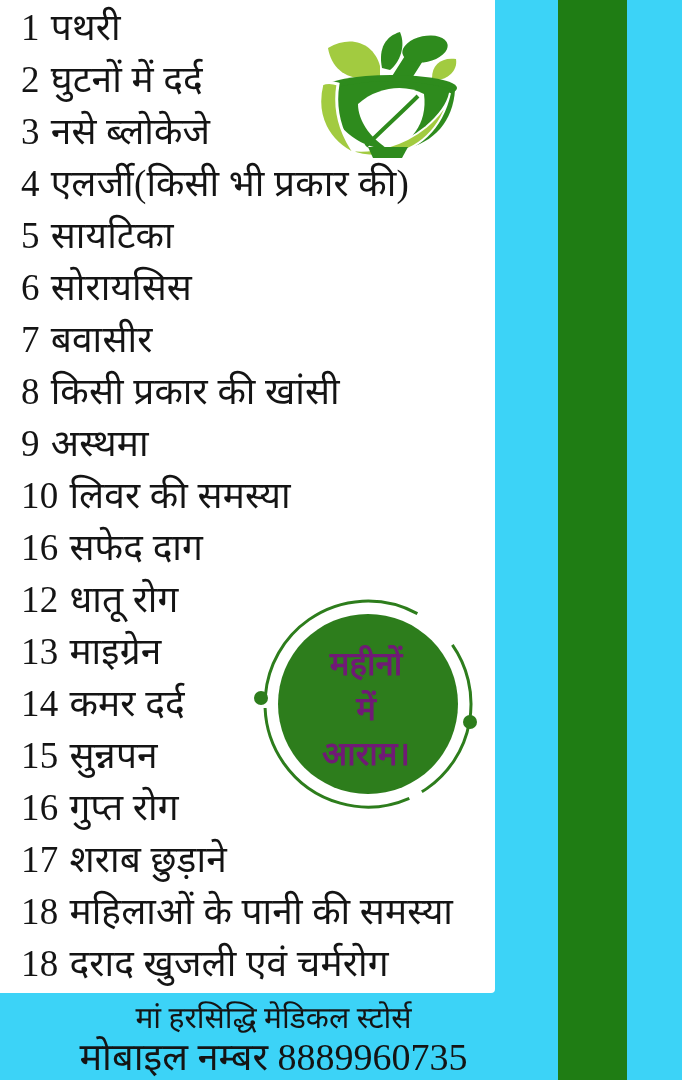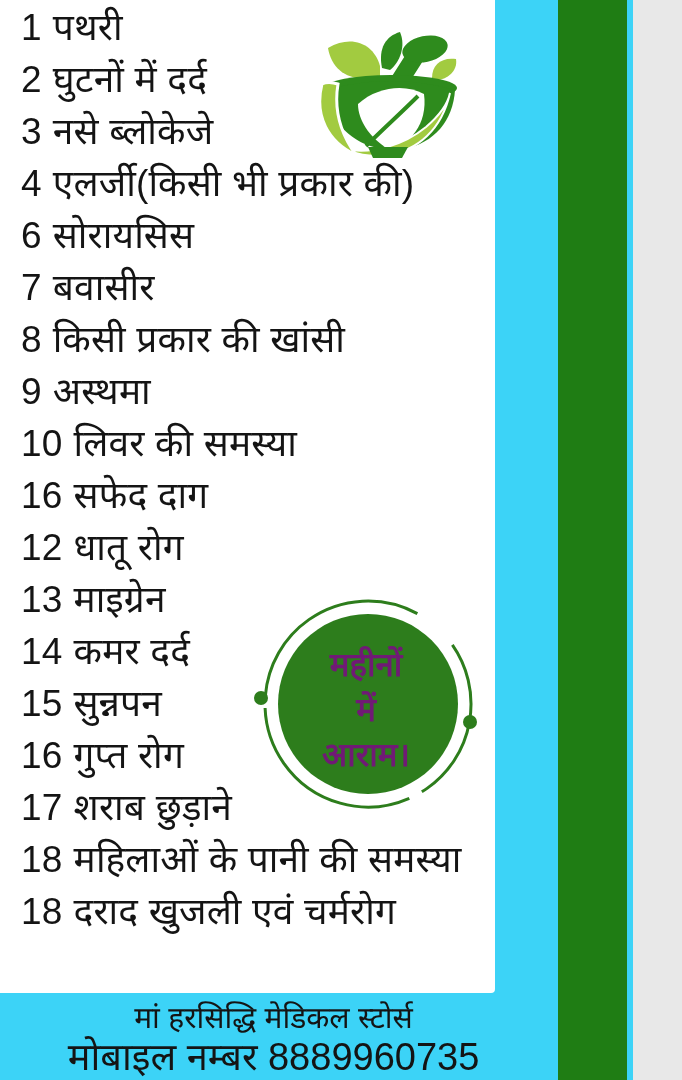--- a/index.html
+++ b/index.html
@@ -1,24 +1,24 @@
 <!DOCTYPE html>
 <html style="--background-cyan: #3cd3f7; --stripe-green: #1f7d14; --badge-green: #2d7d1c; --logo-dark-green: #2e8b1d; --logo-light-green: #a2cb40; --card-white: #ffffff; --text-black: #141414;"><head>
 <meta charset="utf-8">
 <style>
   html, body { margin: 0; padding: 0; background: #e8e8e8; }
   * { box-sizing: border-box; }
 
   .poster {
     position: relative;
-    width: 633px;
+    width: 682px;
     height: 1080px;
     overflow: hidden;
     background: var(--background-cyan, #3cd3f7);
-    font-family: Liberation Sans, sans-serif;
+    font-family: Liberation Serif, serif;
     color: var(--text-black, #141414);
   }
 
   .stripe-green {
     position: absolute;
     left: 558px; top: 0;
     width: 69px; height: 1080px;
     background: var(--stripe-green, #1f7d14);
   }
 
@@ -114,20 +114,21 @@
     <path d="M62,115 L102,115 L96,126 L67,126 Z" style="fill:var(--logo-dark-green,#2e8b1d)"></path>
 
     <path d="M16,52 C8,84 22,110 50,123 C34,101 28,76 32,52 C26,50 20,50 16,52 Z" stroke="#ffffff" stroke-width="3" style="fill:var(--logo-light-green,#a2cb40)"></path>
   </svg>
 
   <ol class="ailment-list">
     <li class="ailment"><span class="num">1</span><span class="label">पथरी</span></li>
     <li class="ailment"><span class="num">2</span><span class="label">घुटनों में दर्द</span></li>
     <li class="ailment"><span class="num">3</span><span class="label">नसे ब्लोकेजे</span></li>
     <li class="ailment"><span class="num">4</span><span class="label">एलर्जी(किसी भी प्रकार की)</span></li>
+    <li class="ailment"><span class="num">5</span><span class="label">सायटिका</span></li>
     <li class="ailment"><span class="num">6</span><span class="label">सोरायसिस</span></li>
     <li class="ailment"><span class="num">7</span><span class="label">बवासीर</span></li>
     <li class="ailment"><span class="num">8</span><span class="label">किसी प्रकार की खांसी</span></li>
     <li class="ailment"><span class="num">9</span><span class="label">अस्थमा</span></li>
     <li class="ailment"><span class="num">10</span><span class="label">लिवर की समस्या</span></li>
     <li class="ailment"><span class="num">16</span><span class="label">सफेद दाग</span></li>
     <li class="ailment"><span class="num">12</span><span class="label">धातू रोग</span></li>
     <li class="ailment"><span class="num">13</span><span class="label">माइग्रेन</span></li>
     <li class="ailment"><span class="num">14</span><span class="label">कमर दर्द</span></li>
     <li class="ailment"><span class="num">15</span><span class="label">सुन्नपन</span></li>

